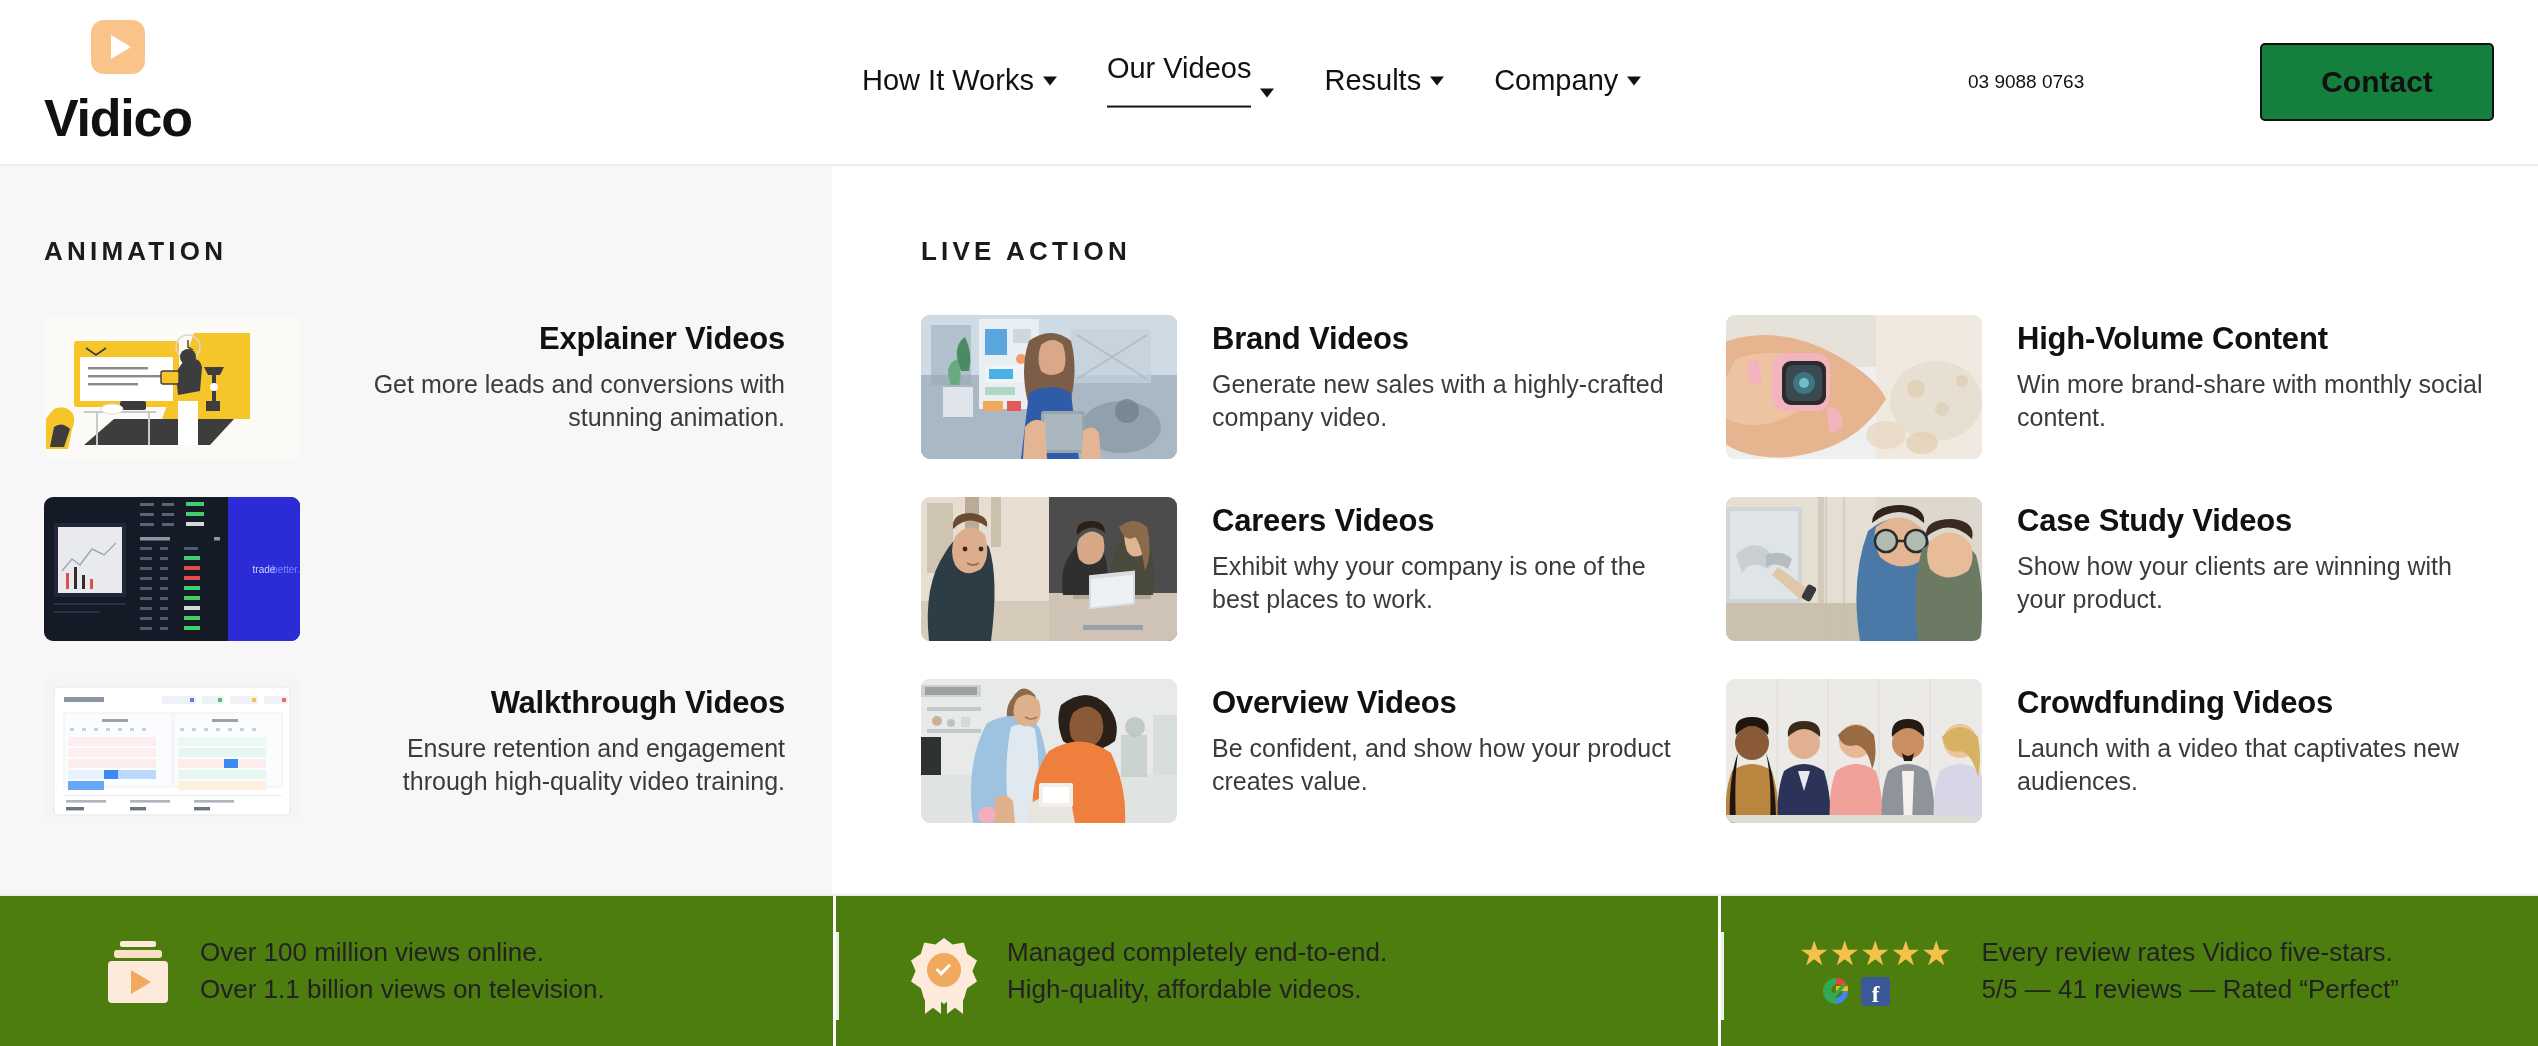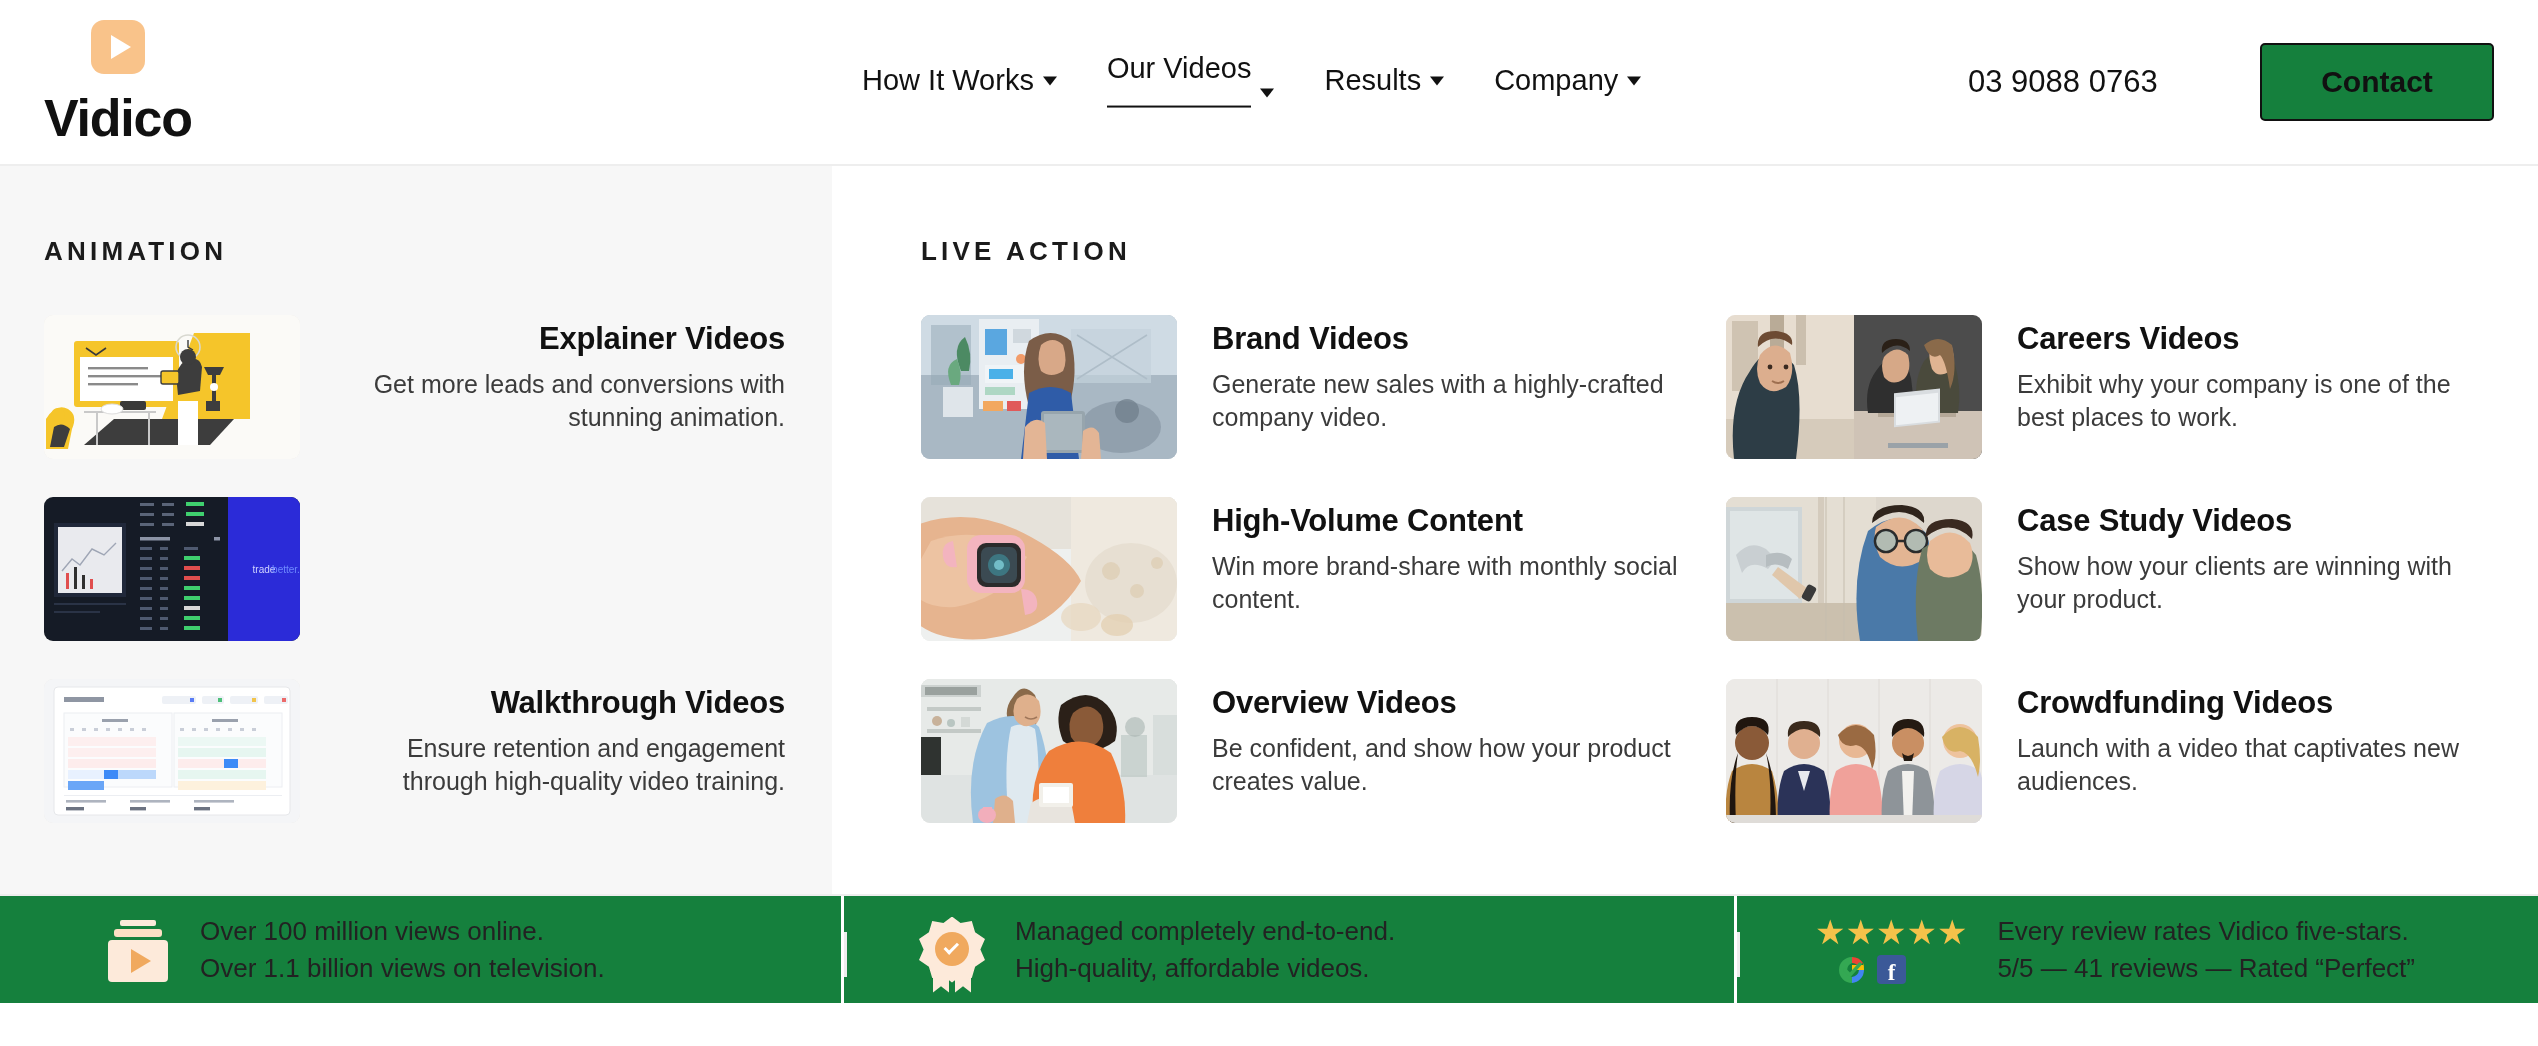--- a/index.html
+++ b/index.html
@@ -57,21 +57,21 @@
   .caret {
     width: 0; height: 0;
     border-left: 7px solid transparent;
     border-right: 7px solid transparent;
     border-top: 9px solid #111111;
     margin-bottom: 10px;
   }
 
   .phone {
     position: absolute; left: 1968px; top: 50%; transform: translateY(-50%);
-    font-size: 31px; color: #111111; cursor: pointer;
+    font-size: 19px; color: #111111; cursor: pointer;
   }
   .contact-btn {
     position: absolute; right: 44px; top: 50%; transform: translateY(-50%);
     width: 234px; height: 78px;
     border: 2.5px solid #111111; border-radius: 5px;
     background: #15803d; color: #111111;
     font-family: "Liberation Sans", sans-serif;
     font-size: 30px; font-weight: 700;
     cursor: pointer;
     display: flex; align-items: center; justify-content: center;
@@ -120,24 +120,24 @@
     font-size: 31px; font-weight: 700; color: #111111;
     line-height: 1.15; margin-bottom: 11px; letter-spacing: -0.2px;
   }
   .card-desc {
     font-size: 25px; color: #3b3b3b; line-height: 1.35;
   }
   .live-grid .card-body { max-width: 470px; }
 
   
   .bottom {
-    position: absolute; left: 0; top: 894px; width: 2538px; height: 109px;
-    background: #15803d;
+    position: absolute; left: 0; top: 894px; width: 2538px; height: 152px;
+    background: #4d7c0f;
     border-top: 2px solid #eeeeee;
-    display: flex; align-items: center; gap: 8px;
+    display: flex; align-items: center;
   }
   .stat {
     display: flex; align-items: center; gap: 30px;
     height: 100%;
   }
   .stat-1 { padding-left: 106px; width: 833px; }
   .stat-2 { padding-left: 75px; width: 885px; border-left: 3px solid #ededed; }
   .stat-3 { padding-left: 78px; flex: 1; border-left: 3px solid #ededed; }
   .stat-2, .stat-3 { position: relative; }
   .stat-2::before, .stat-3::before {
@@ -472,20 +472,49 @@
         </div>
         <div class="card-body">
           <div class="card-title">Brand Videos</div>
           <div class="card-desc">Generate new sales with a highly-crafted company video.</div>
         </div>
       </div>
 
       <div class="card">
         <div class="thumb">
           <svg class="tn" viewBox="0 0 256 144" preserveAspectRatio="none">
+            <rect width="256" height="144" fill="#eef0ef"></rect>
+            <rect x="0" y="0" width="256" height="52" fill="#e6e2da"></rect>
+            <rect x="150" y="0" width="106" height="144" fill="#efe9df"></rect>
+            <ellipse cx="210" cy="86" rx="46" ry="40" fill="#e7dfd2"></ellipse>
+            <circle cx="190" cy="74" r="9" fill="#e0d2bb"></circle>
+            <circle cx="216" cy="94" r="7" fill="#e0d2bb"></circle>
+            <circle cx="236" cy="66" r="6" fill="#e0d2bb"></circle>
+            <path d="M-10 30 q60 -24 120 10 q40 22 50 44 q-30 50 -96 58 q-60 4 -80 -30 z" fill="#e6b48f"></path>
+            <path d="M10 44 q52 -18 96 16 q-20 40 -72 50 q-40 2 -46 -26z" fill="#edc3a2"></path>
+            <rect x="46" y="38" width="58" height="58" rx="14" fill="#f3b4bf"></rect>
+            <rect x="56" y="46" width="44" height="44" rx="9" fill="#2b2b2b"></rect>
+            <rect x="60" y="50" width="36" height="36" rx="7" fill="#3b4a52"></rect>
+            <circle cx="78" cy="68" r="11" fill="#3f9ba8" opacity="0.55"></circle>
+            <circle cx="78" cy="68" r="5" fill="#7fd0d8" opacity="0.8"></circle>
+            <path d="M32 44 q-12 2 -10 16 q2 12 14 10z" fill="#f3b4bf"></path>
+            <path d="M100 92 q14 0 16 12 q2 12 -12 14z" fill="#f3b4bf"></path>
+            <ellipse cx="160" cy="120" rx="20" ry="14" fill="#e7d6bd" opacity="0.7"></ellipse>
+            <ellipse cx="196" cy="128" rx="16" ry="11" fill="#e3cdae" opacity="0.7"></ellipse>
+          </svg>
+        </div>
+        <div class="card-body">
+          <div class="card-title">High-Volume Content</div>
+          <div class="card-desc">Win more brand-share with monthly social content.</div>
+        </div>
+      </div>
+
+      <div class="card">
+        <div class="thumb">
+          <svg class="tn" viewBox="0 0 256 144" preserveAspectRatio="none">
             <rect width="128" height="144" fill="#e7ddd0"></rect>
             <rect x="128" width="128" height="144" fill="#4c4c4c"></rect>
             <rect x="6" y="6" width="26" height="70" fill="#cfc3b2"></rect>
             <rect x="44" y="0" width="14" height="60" fill="#b9ab97"></rect>
             <rect x="70" y="0" width="10" height="50" fill="#cbbfae"></rect>
             <rect x="0" y="104" width="128" height="40" fill="#d6cbbb"></rect>
             <path d="M24 56 q20 -34 44 -6 q10 32 2 94 h-62 q-6 -56 16 -88z" fill="#2d3d46"></path>
             <path d="M34 40 q14 -18 30 -2 q6 22 -4 34 q-16 10 -26 -4 q-6 -14 0 -28z" fill="#dcae8e"></path>
             <path d="M32 32 q16 -16 34 -2 q2 -12 -16 -14 q-20 0 -18 16z" fill="#6d4b33"></path>
             <circle cx="44" cy="52" r="2.4" fill="#3a2a20"></circle>
@@ -500,49 +529,20 @@
             <path d="M204 34 q12 -14 22 -2 q4 16 -2 24 q-12 8 -18 -2 q-4 -12 -2 -20z" fill="#e0b492"></path>
             <path d="M198 30 q14 -12 28 0 q6 26 -2 44 q-4 -28 -10 -34 q-10 6 -16 -10z" fill="#8a6a4a"></path>
             <rect x="168" y="96" width="46" height="34" fill="#d9dde0" transform="skewY(-6)"></rect>
             <rect x="170" y="100" width="42" height="28" fill="#eef1f3" transform="skewY(-6)"></rect>
             <rect x="162" y="128" width="60" height="5" fill="#9aa2a8"></rect>
           </svg>
         </div>
         <div class="card-body">
           <div class="card-title">Careers Videos</div>
           <div class="card-desc">Exhibit why your company is one of the best places to work.</div>
-        </div>
-      </div>
-
-      <div class="card">
-        <div class="thumb">
-          <svg class="tn" viewBox="0 0 256 144" preserveAspectRatio="none">
-            <rect width="256" height="144" fill="#eef0ef"></rect>
-            <rect x="0" y="0" width="256" height="52" fill="#e6e2da"></rect>
-            <rect x="150" y="0" width="106" height="144" fill="#efe9df"></rect>
-            <ellipse cx="210" cy="86" rx="46" ry="40" fill="#e7dfd2"></ellipse>
-            <circle cx="190" cy="74" r="9" fill="#e0d2bb"></circle>
-            <circle cx="216" cy="94" r="7" fill="#e0d2bb"></circle>
-            <circle cx="236" cy="66" r="6" fill="#e0d2bb"></circle>
-            <path d="M-10 30 q60 -24 120 10 q40 22 50 44 q-30 50 -96 58 q-60 4 -80 -30 z" fill="#e6b48f"></path>
-            <path d="M10 44 q52 -18 96 16 q-20 40 -72 50 q-40 2 -46 -26z" fill="#edc3a2"></path>
-            <rect x="46" y="38" width="58" height="58" rx="14" fill="#f3b4bf"></rect>
-            <rect x="56" y="46" width="44" height="44" rx="9" fill="#2b2b2b"></rect>
-            <rect x="60" y="50" width="36" height="36" rx="7" fill="#3b4a52"></rect>
-            <circle cx="78" cy="68" r="11" fill="#3f9ba8" opacity="0.55"></circle>
-            <circle cx="78" cy="68" r="5" fill="#7fd0d8" opacity="0.8"></circle>
-            <path d="M32 44 q-12 2 -10 16 q2 12 14 10z" fill="#f3b4bf"></path>
-            <path d="M100 92 q14 0 16 12 q2 12 -12 14z" fill="#f3b4bf"></path>
-            <ellipse cx="160" cy="120" rx="20" ry="14" fill="#e7d6bd" opacity="0.7"></ellipse>
-            <ellipse cx="196" cy="128" rx="16" ry="11" fill="#e3cdae" opacity="0.7"></ellipse>
-          </svg>
-        </div>
-        <div class="card-body">
-          <div class="card-title">High-Volume Content</div>
-          <div class="card-desc">Win more brand-share with monthly social content.</div>
         </div>
       </div>
 
       <div class="card">
         <div class="thumb">
           <svg class="tn" viewBox="0 0 256 144" preserveAspectRatio="none">
             <rect width="256" height="144" fill="#ddd7cd"></rect>
             <rect x="0" y="0" width="150" height="144" fill="#e4ded3"></rect>
             <rect x="0" y="10" width="76" height="96" fill="#cfd6d8"></rect>
             <rect x="4" y="14" width="68" height="88" fill="#dfe5e6"></rect>

